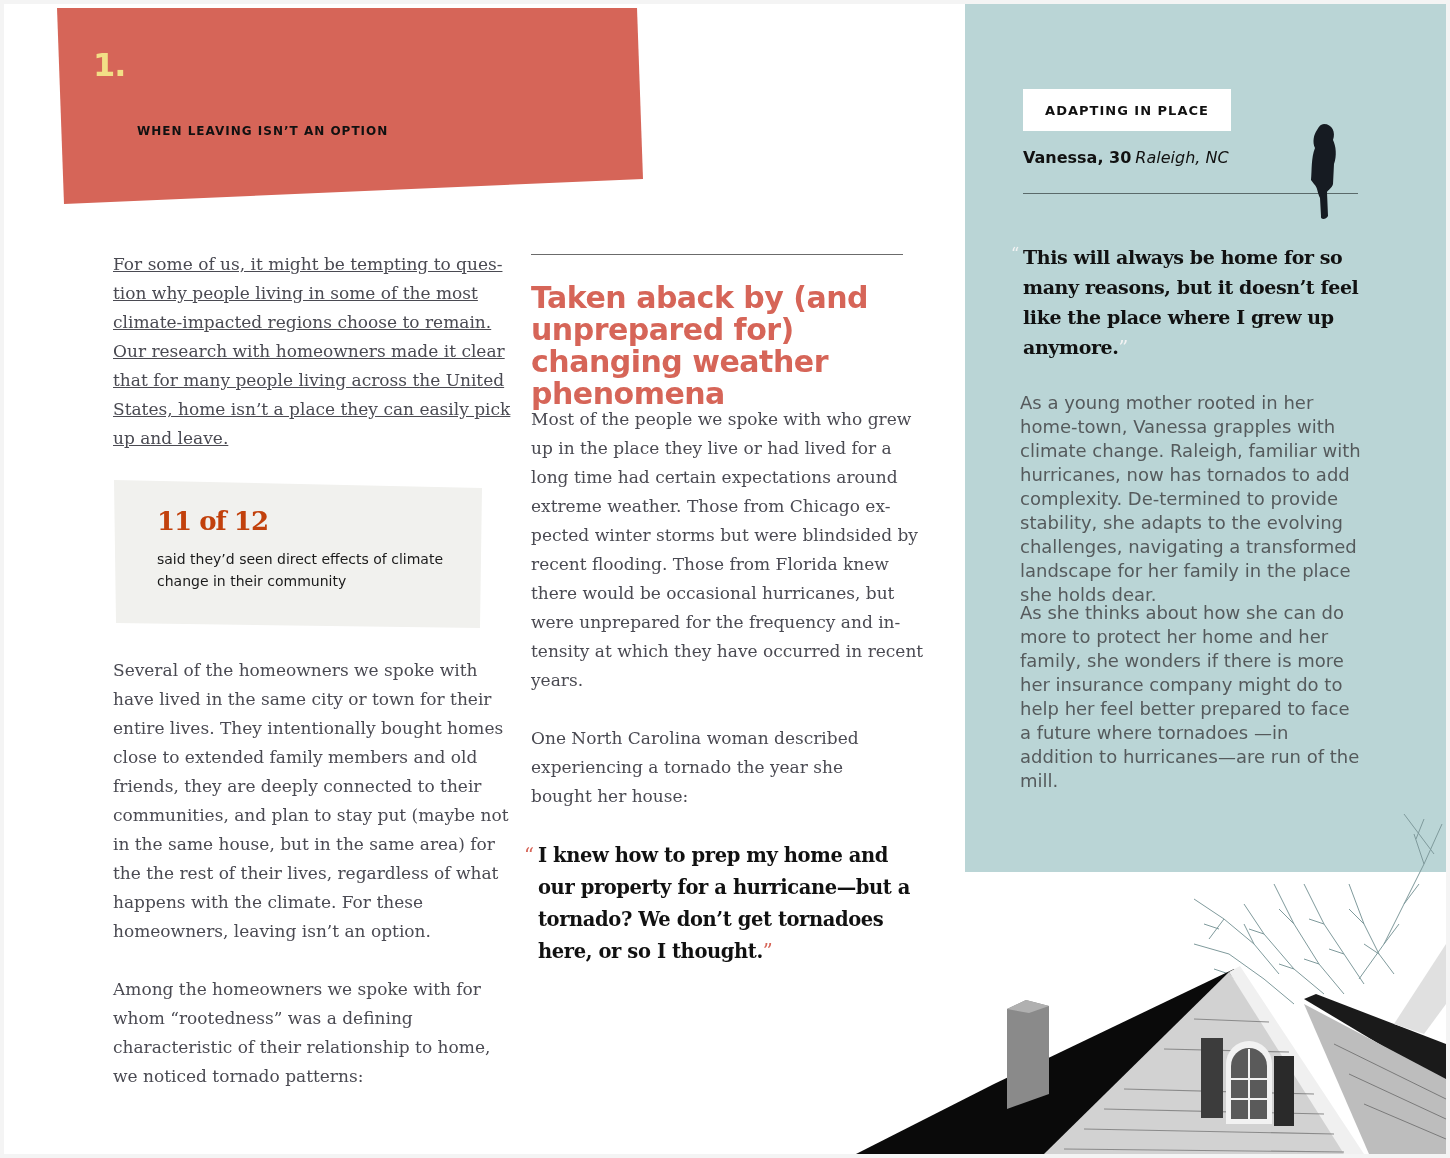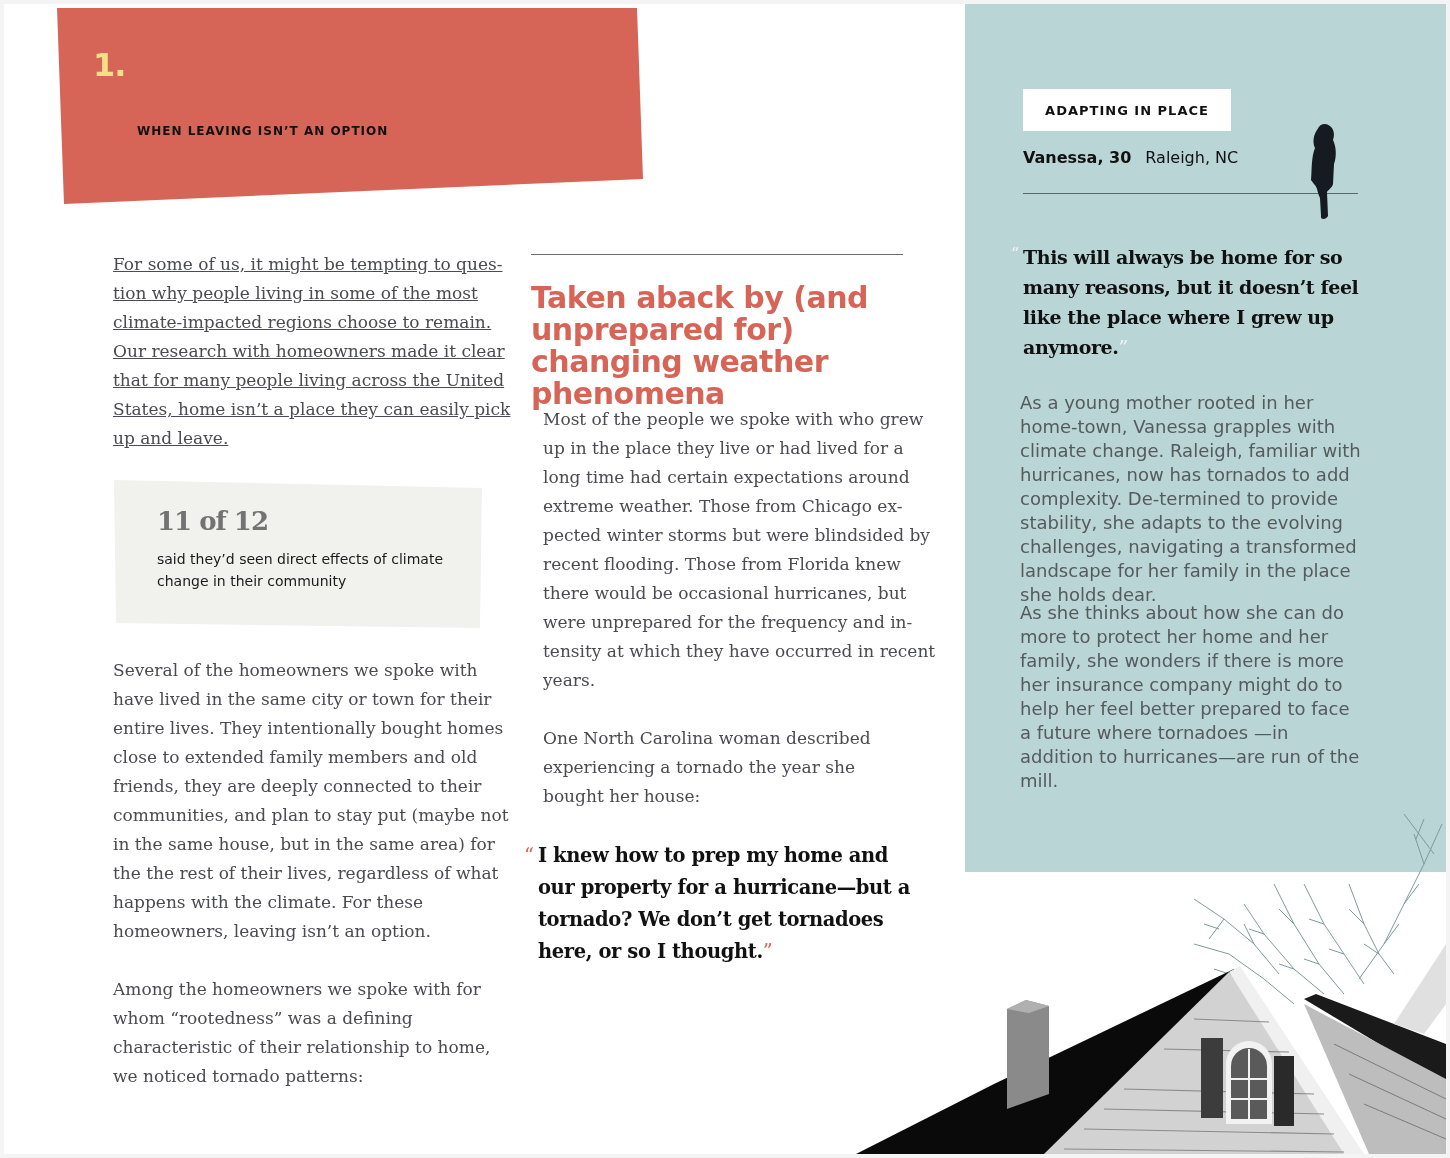--- a/index.html
+++ b/index.html
@@ -42,32 +42,32 @@
   }
   
   .body-text {
     position: absolute;
     font-family: "DejaVu Serif", serif;
     font-size: 17px; line-height: 29px;
     color: #4a4a52;
     margin: 0;
   }
   .col1 { left: 109px; width: 400px; }
-  .col2 { left: 527px; width: 395px; margin-left: 12px; }
+  .col2 { left: 527px; width: 395px; }
   
   .stat-box {
     position: absolute; left: 110px; top: 476px;
     width: 368px; height: 148px;
     background: #f1f1ee;
     clip-path: polygon(0 0, 368px 8px, 366px 148px, 2px 143px);
   }
   .stat-num {
     position: absolute; left: 43px; top: 26px;
     font-family: "DejaVu Serif", serif; font-weight: bold;
-    font-size: 26px; color: #737373; letter-spacing: -1px;
+    font-size: 26px; color: #c2410c; letter-spacing: -1px;
   }
   .stat-desc {
     position: absolute; left: 43px; top: 68px; width: 300px;
     font-family: "DejaVu Sans", sans-serif;
     font-size: 14px; line-height: 22px; color: #1a1a1a;
   }
   .divider {
     position: absolute; left: 527px; top: 250px;
     width: 372px; height: 1px; background: #6b6b6b;
   }
@@ -98,21 +98,21 @@
     display: flex; align-items: center; justify-content: center;
     font-family: "DejaVu Sans", sans-serif; font-weight: bold;
     font-size: 13px; letter-spacing: 1px; color: #111;
   }
   .person {
     position: absolute; left: 58px; top: 144px;
     font-family: "DejaVu Sans", sans-serif; font-size: 16px; color: #111;
     white-space: nowrap;
   }
   .person-name { font-weight: bold; }
-  .person-loc { margin-left: 14px; }
+  .person-loc { margin-left: 4px; font-style: italic; }
   .sidebar-rule {
     position: absolute; left: 58px; top: 189px;
     width: 335px; height: 1px; background: #5a6a6a;
   }
   .silhouette { position: absolute; left: 341px; top: 118px; }
   .side-quote {
     position: absolute; left: 58px; top: 238px; width: 340px;
     font-family: "DejaVu Serif", serif; font-weight: bold;
     font-size: 19px; line-height: 30px; color: #111;
     letter-spacing: -0.4px;

